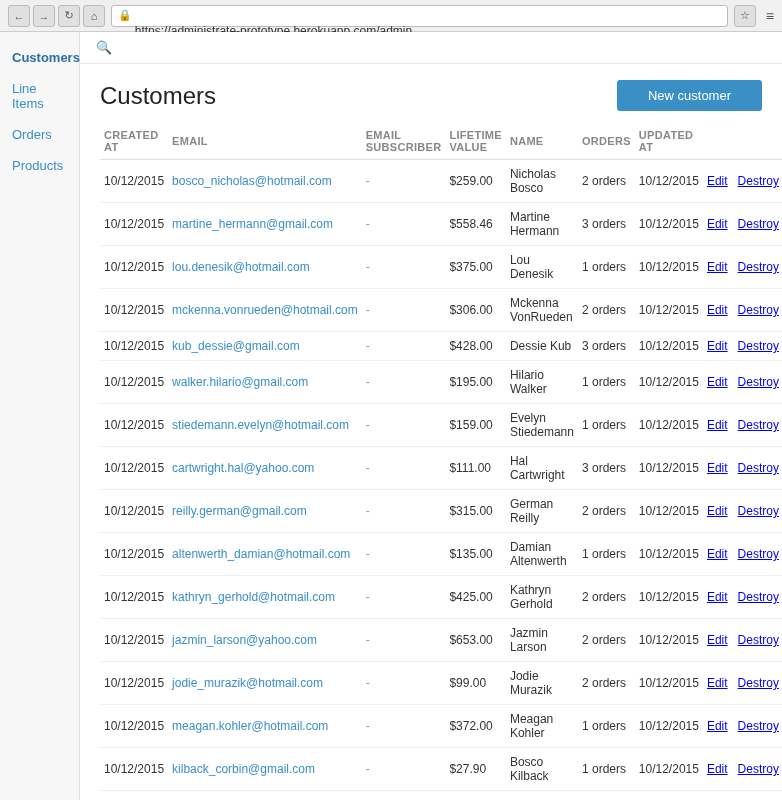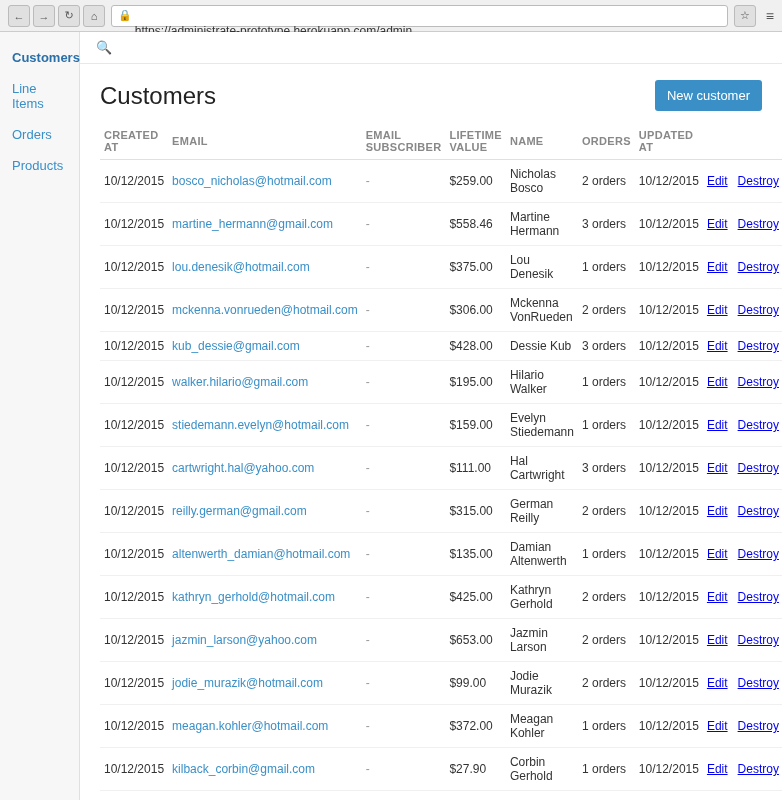--- a/index.html
+++ b/index.html
@@ -86,21 +86,21 @@
       display: flex; align-items: center; justify-content: space-between;
       padding: 16px 20px 12px 20px;
     }
     .page-title { font-size: 24px; font-weight: 400; color: #222; }
 
     .btn-new-customer {
       background: #3a8fc7;
       color: #fff;
       border: none;
       border-radius: 3px;
-      padding: 8px 12px;
+      padding: 8px 31px;
       font-size: 13px;
       cursor: pointer;
     }
 
     
     .table-container { padding: 0 20px; }
     table { width: 100%; border-collapse: collapse; font-size: 12px; }
     thead th {
       text-align: left;
       padding: 6px 4px;
@@ -349,21 +349,21 @@
       <td style="white-space:nowrap;">
         <a href="#" class="td-action">Edit</a>&nbsp;&nbsp;
         <a href="#" class="td-action">Destroy</a>
       </td>
     </tr>
             <tr>
       <td>10/12/2015</td>
       <td class="td-email"><a href="#">kilback_corbin@gmail.com</a></td>
       <td class="td-dash">-</td>
       <td>$27.90</td>
-      <td>Corbin Gerhold</td>
+      <td>Bosco Kilback</td>
       <td>1 orders</td>
       <td>10/12/2015</td>
       <td style="white-space:nowrap;">
         <a href="#" class="td-action">Edit</a>&nbsp;&nbsp;
         <a href="#" class="td-action">Destroy</a>
       </td>
     </tr>
             <tr>
       <td>10/12/2015</td>
       <td class="td-email"></td>

